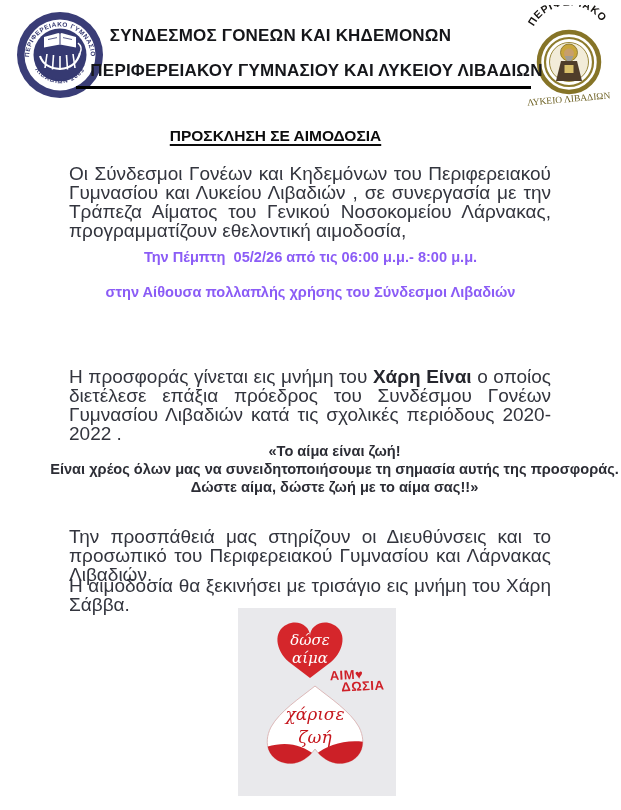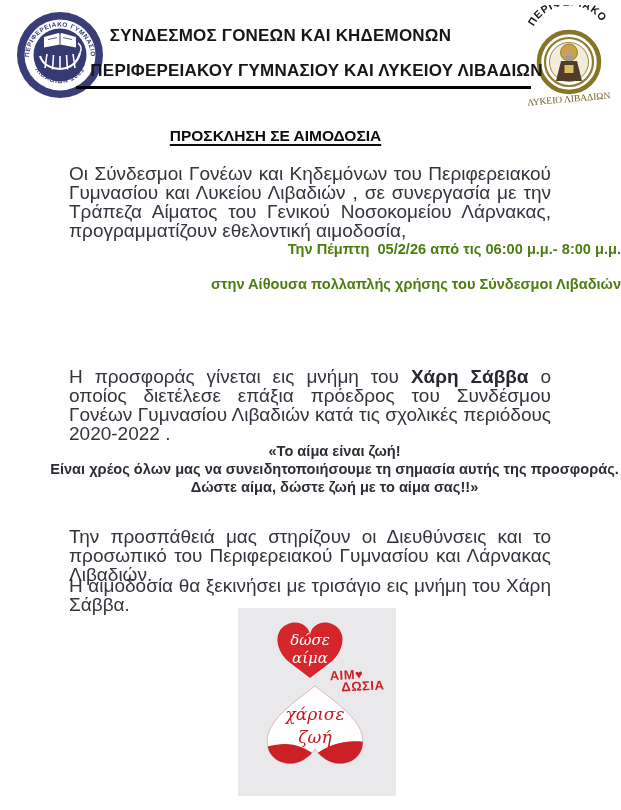--- a/index.html
+++ b/index.html
@@ -11,22 +11,22 @@
             font-size:17px;letter-spacing:.2px;}
   .hdr-rule{left:76px;top:86px;width:455px;height:3px;background:#000;}
   .logo-left{left:16px;top:10px;width:88px;height:90px;}
   .logo-right{left:521px;top:5px;width:96px;height:102px;}
   
   .doc-title{left:0;top:127px;width:551px;text-align:center;font-weight:bold;
              font-size:15.5px;color:#0c0c0c;}
   .doc-title span{text-decoration:underline;text-underline-offset:3px;text-decoration-thickness:1.5px;}
   
   .para{left:69px;width:482px;font-size:19px;line-height:19px;text-align:justify;}
-  .center-bold{left:0;width:621px;text-align:right;font-weight:bold;color:#4d7c0f;
-               font-size:14.6px;white-space:pre-wrap;}
+  .center-bold{left:0;width:621px;text-align:center;font-weight:bold;color:#8b5cf6;
+               font-size:14.6px;white-space:pre-wrap;margin-top:8px;}
   .quote{left:0;width:621px;text-align:center;font-weight:bold;color:#2c2d35;
          font-size:14.6px;line-height:18px;padding-left:24px;}
   .name-bold{font-weight:bold;color:#26272e;}
   
   .poster{left:238px;top:608px;width:158px;height:188px;background:#e9e9ec;}
   .poster svg{display:block;}
 </style>
 </head>
 <body>
 
@@ -94,21 +94,21 @@
   <div class="abs doc-title">
     <span>ΠΡΟΣΚΛΗΣΗ ΣΕ ΑΙΜΟΔΟΣΙΑ</span>
   </div>
 
   <div class="abs para" style="top:164px;">Οι Σύνδεσμοι Γονέων και Κηδεμόνων του Περιφερειακού Γυμνασίου και Λυκείου Λιβαδιών , σε συνεργασία με την Τράπεζα Αίματος του Γενικού Νοσοκομείου Λάρνακας, προγραμματίζουν  εθελοντική αιμοδοσία,</div>
 
   <div class="abs center-bold" style="top:241px;">Την Πέμπτη  05/2/26 από τις 06:00 μ.μ.- 8:00 μ.μ.</div>
   <div class="abs center-bold" style="top:276px;">στην Αίθουσα πολλαπλής χρήσης του Σύνδεσμοι Λιβαδιών</div>
 
 
-  <div class="abs para" style="top:367px;"><span>Η προσφοράς γίνεται εις μνήμη του </span><span class="name-bold">Χάρη Σάββα</span><span> ο οποίος διετέλεσε επάξια πρόεδρος του Συνδέσμου Γονέων Γυμνασίου Λιβαδιών κατά τις σχολικές περιόδους 2020-2022 .</span></div>
+  <div class="abs para" style="top:367px;"><span>Η προσφοράς γίνεται εις μνήμη του </span><span class="name-bold">Χάρη Είναι</span><span> ο οποίος διετέλεσε επάξια πρόεδρος του Συνδέσμου Γονέων Γυμνασίου Λιβαδιών κατά τις σχολικές περιόδους 2020-2022 .</span></div>
 
   <div class="abs quote" style="top:442px;">
     <div>«Το αίμα είναι ζωή!</div>
     <div>Είναι χρέος όλων μας να συνειδητοποιήσουμε τη σημασία αυτής της προσφοράς.</div>
     <div>Δώστε αίμα, δώστε ζωή με το αίμα σας!!»</div>
   </div>
 
   <div class="abs para" style="top:527px;">Την προσπάθειά μας στηρίζουν οι Διευθύνσεις και το προσωπικό του Περιφερειακού Γυμνασίου και Λάρνακας Λιβαδιών.</div>
   <div class="abs para" style="top:576px;">Η αιμοδοσία θα ξεκινήσει με τρισάγιο εις μνήμη του Χάρη Σάββα.</div>
 

